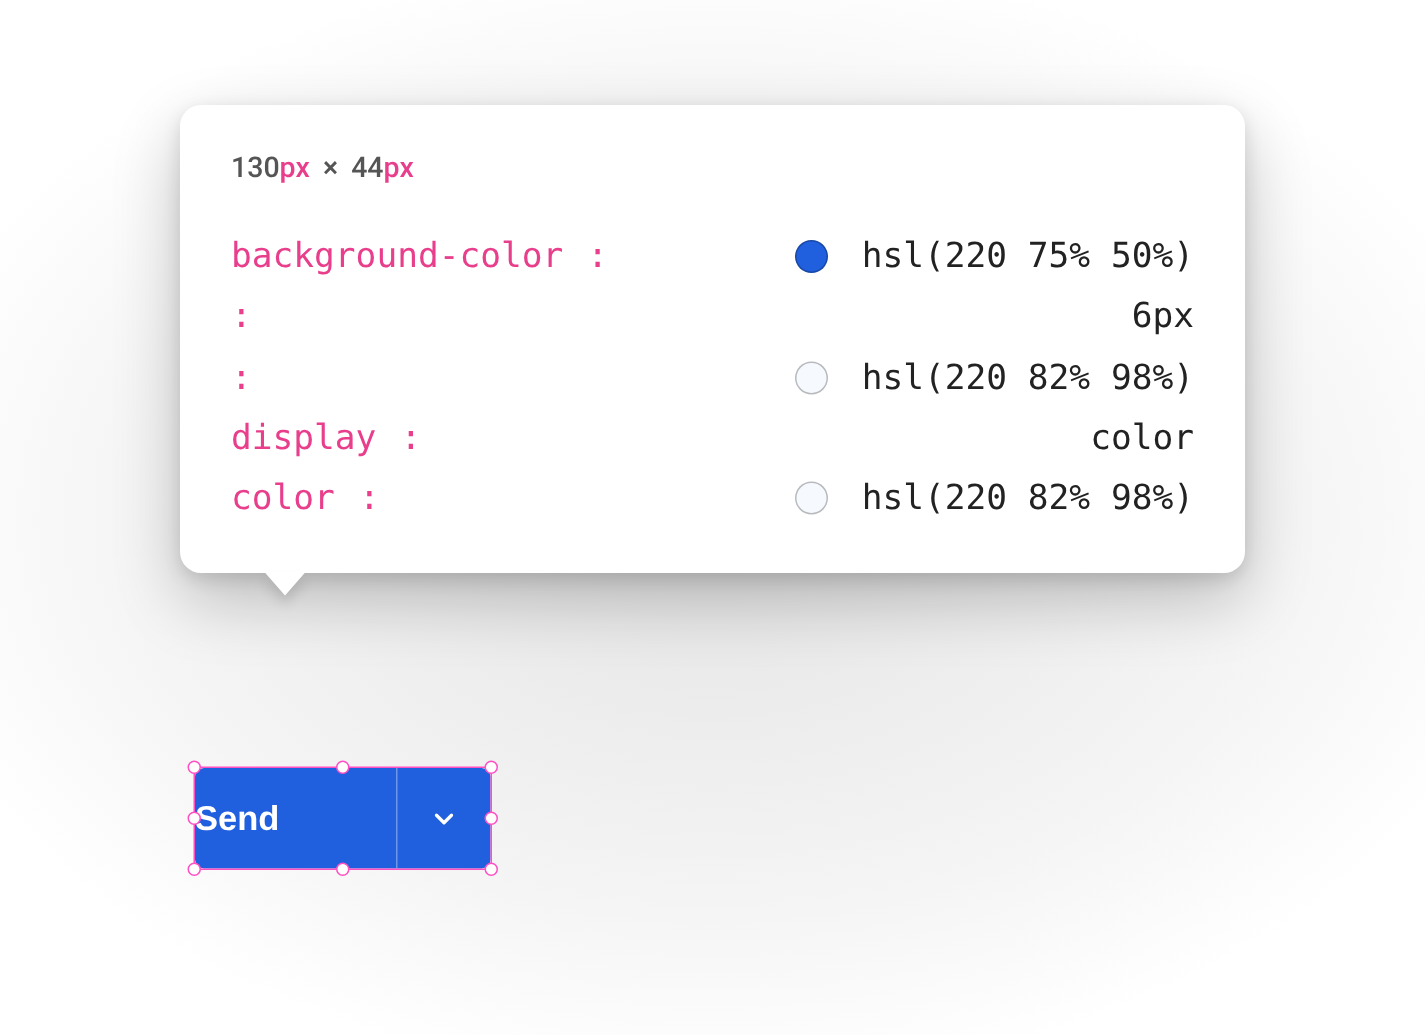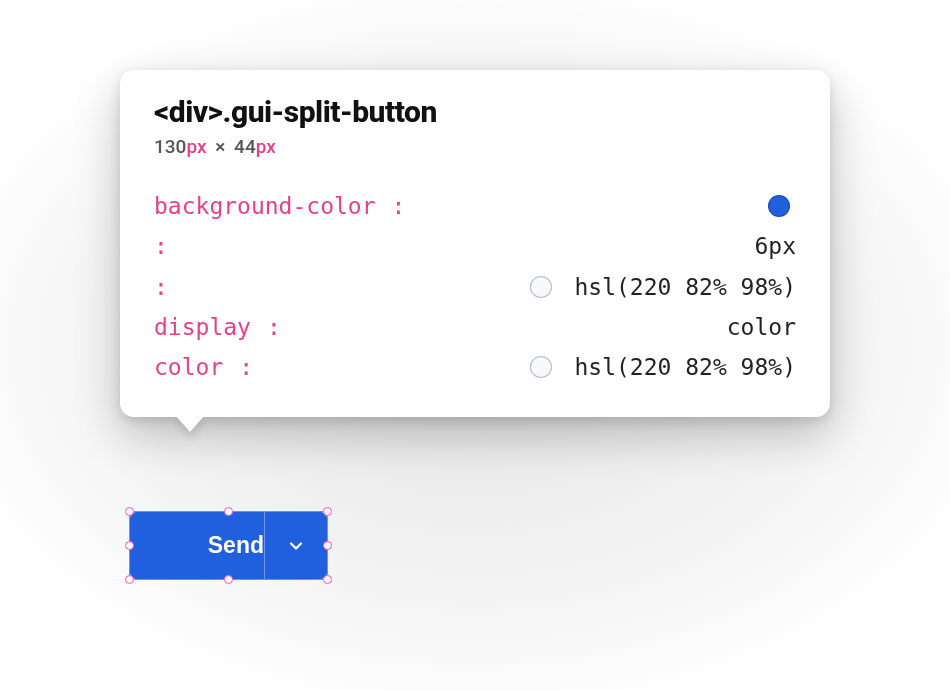--- a/index.html
+++ b/index.html
@@ -100,21 +100,21 @@
     background: hsl(220 75% 50%);
     border-radius: 6px;
     color: #fff;
     overflow: hidden;
     font-family: -apple-system, BlinkMacSystemFont, sans-serif;
   }
   .split-button .main {
     flex: 1;
     display: flex;
     align-items: center;
-    justify-content: flex-end;
+    justify-content: flex-start;
     font-size: 23px;
     font-weight: 600;
     border-right: 1px solid rgba(255,255,255,.35);
   }
   .split-button .toggle {
     width: 62px;
     display: flex;
     align-items: center;
     justify-content: center;
   }
@@ -143,33 +143,33 @@
   .h-b  { left: calc(50% - 5px); bottom: -5px; }
   .h-l  { left: -5px;  top: calc(50% - 5px); }
   .h-r  { right: -5px; top: calc(50% - 5px); }
 </style>
 </head>
 <body>
 
 <div class="canvas">
 
   <div class="tooltip">
-    <div class="selector">&lt;div&gt;.gui-split-button</div>
     <div class="dims">
       <span>130</span><span class="px">px</span>
       <span class="times">×</span>
       <span>44</span><span class="px">px</span>
     </div>
 
     <div class="props" id="props">
         <div class="prop-row">
           <span class="prop-name">background-color</span>
           <span class="colon">:</span>
           <span class="spacer"></span>
           <span class="swatch" style="background: rgb(32, 96, 223);"></span>
+          <span class="prop-value">hsl(220 75% 50%)</span>
         </div>
         <div class="prop-row">
           <span class="colon">:</span>
           <span class="spacer"></span>
           <span class="prop-value">6px</span>
         </div>
         <div class="prop-row">
           <span class="colon">:</span>
           <span class="spacer"></span>
           <span class="swatch" style="background: rgb(246, 249, 254);"></span>

